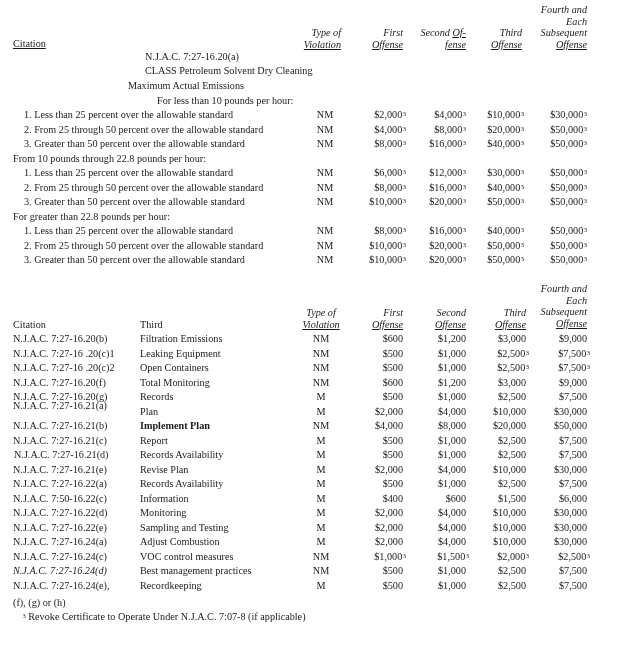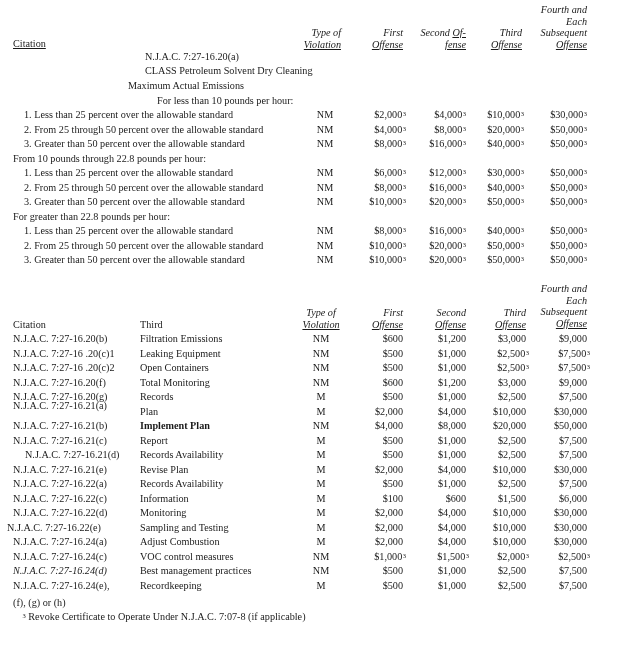--- a/index.html
+++ b/index.html
@@ -229,21 +229,21 @@
       <div>
         <div class="abs " style="left:13px;top:434.5px;">N.J.A.C. 7:27-16.21(c)</div>
         <div class="abs " style="left:140px;top:434.5px;">Report</div>
         <div class="abs c" style="left:306px;width:30px;top:434.5px;">M</div>
         <div class="abs r" style="right:221px;top:434.5px;"><span>$500</span></div>
         <div class="abs r" style="right:158px;top:434.5px;"><span>$1,000</span></div>
         <div class="abs r" style="right:98px;top:434.5px;"><span>$2,500</span></div>
         <div class="abs r" style="right:37px;top:434.5px;"><span>$7,500</span></div>
       </div>
       <div>
-        <div class="abs " style="left:25px;top:449px;">N.J.A.C. 7:27-16.21(d)</div>
+        <div class="abs " style="left:14px;top:449px;">N.J.A.C. 7:27-16.21(d)</div>
         <div class="abs " style="left:140px;top:449px;">Records Availability</div>
         <div class="abs c" style="left:306px;width:30px;top:449px;">M</div>
         <div class="abs r" style="right:221px;top:449px;"><span>$500</span></div>
         <div class="abs r" style="right:158px;top:449px;"><span>$1,000</span></div>
         <div class="abs r" style="right:98px;top:449px;"><span>$2,500</span></div>
         <div class="abs r" style="right:37px;top:449px;"><span>$7,500</span></div>
       </div>
       <div>
         <div class="abs " style="left:13px;top:463.5px;">N.J.A.C. 7:27-16.21(e)</div>
         <div class="abs " style="left:140px;top:463.5px;">Revise Plan</div>
@@ -256,39 +256,39 @@
       <div>
         <div class="abs " style="left:13px;top:478px;">N.J.A.C. 7:27-16.22(a)</div>
         <div class="abs " style="left:140px;top:478px;">Records Availability</div>
         <div class="abs c" style="left:306px;width:30px;top:478px;">M</div>
         <div class="abs r" style="right:221px;top:478px;"><span>$500</span></div>
         <div class="abs r" style="right:158px;top:478px;"><span>$1,000</span></div>
         <div class="abs r" style="right:98px;top:478px;"><span>$2,500</span></div>
         <div class="abs r" style="right:37px;top:478px;"><span>$7,500</span></div>
       </div>
       <div>
-        <div class="abs " style="left:13px;top:492.5px;">N.J.A.C. 7:27-16.22(c)</div>
+        <div class="abs " style="left:13px;top:492.5px;">N.J.A.C. 7:50-16.22(c)</div>
         <div class="abs " style="left:140px;top:492.5px;">Information</div>
         <div class="abs c" style="left:306px;width:30px;top:492.5px;">M</div>
-        <div class="abs r" style="right:221px;top:492.5px;"><span>$100</span></div>
+        <div class="abs r" style="right:221px;top:492.5px;"><span>$400</span></div>
         <div class="abs r" style="right:158px;top:492.5px;"><span>$600</span></div>
         <div class="abs r" style="right:98px;top:492.5px;"><span>$1,500</span></div>
         <div class="abs r" style="right:37px;top:492.5px;"><span>$6,000</span></div>
       </div>
       <div>
         <div class="abs " style="left:13px;top:507px;">N.J.A.C. 7:27-16.22(d)</div>
         <div class="abs " style="left:140px;top:507px;">Monitoring</div>
         <div class="abs c" style="left:306px;width:30px;top:507px;">M</div>
         <div class="abs r" style="right:221px;top:507px;"><span>$2,000</span></div>
         <div class="abs r" style="right:158px;top:507px;"><span>$4,000</span></div>
         <div class="abs r" style="right:98px;top:507px;"><span>$10,000</span></div>
         <div class="abs r" style="right:37px;top:507px;"><span>$30,000</span></div>
       </div>
       <div>
-        <div class="abs " style="left:7px;top:521.5px;">N.J.A.C. 7:27-16.22(e)</div>
+        <div class="abs " style="left:13px;top:521.5px;">N.J.A.C. 7:27-16.22(e)</div>
         <div class="abs " style="left:140px;top:521.5px;">Sampling and Testing</div>
         <div class="abs c" style="left:306px;width:30px;top:521.5px;">M</div>
         <div class="abs r" style="right:221px;top:521.5px;"><span>$2,000</span></div>
         <div class="abs r" style="right:158px;top:521.5px;"><span>$4,000</span></div>
         <div class="abs r" style="right:98px;top:521.5px;"><span>$10,000</span></div>
         <div class="abs r" style="right:37px;top:521.5px;"><span>$30,000</span></div>
       </div>
       <div>
         <div class="abs " style="left:13px;top:536px;">N.J.A.C. 7:27-16.24(a)</div>
         <div class="abs " style="left:140px;top:536px;">Adjust Combustion</div>

